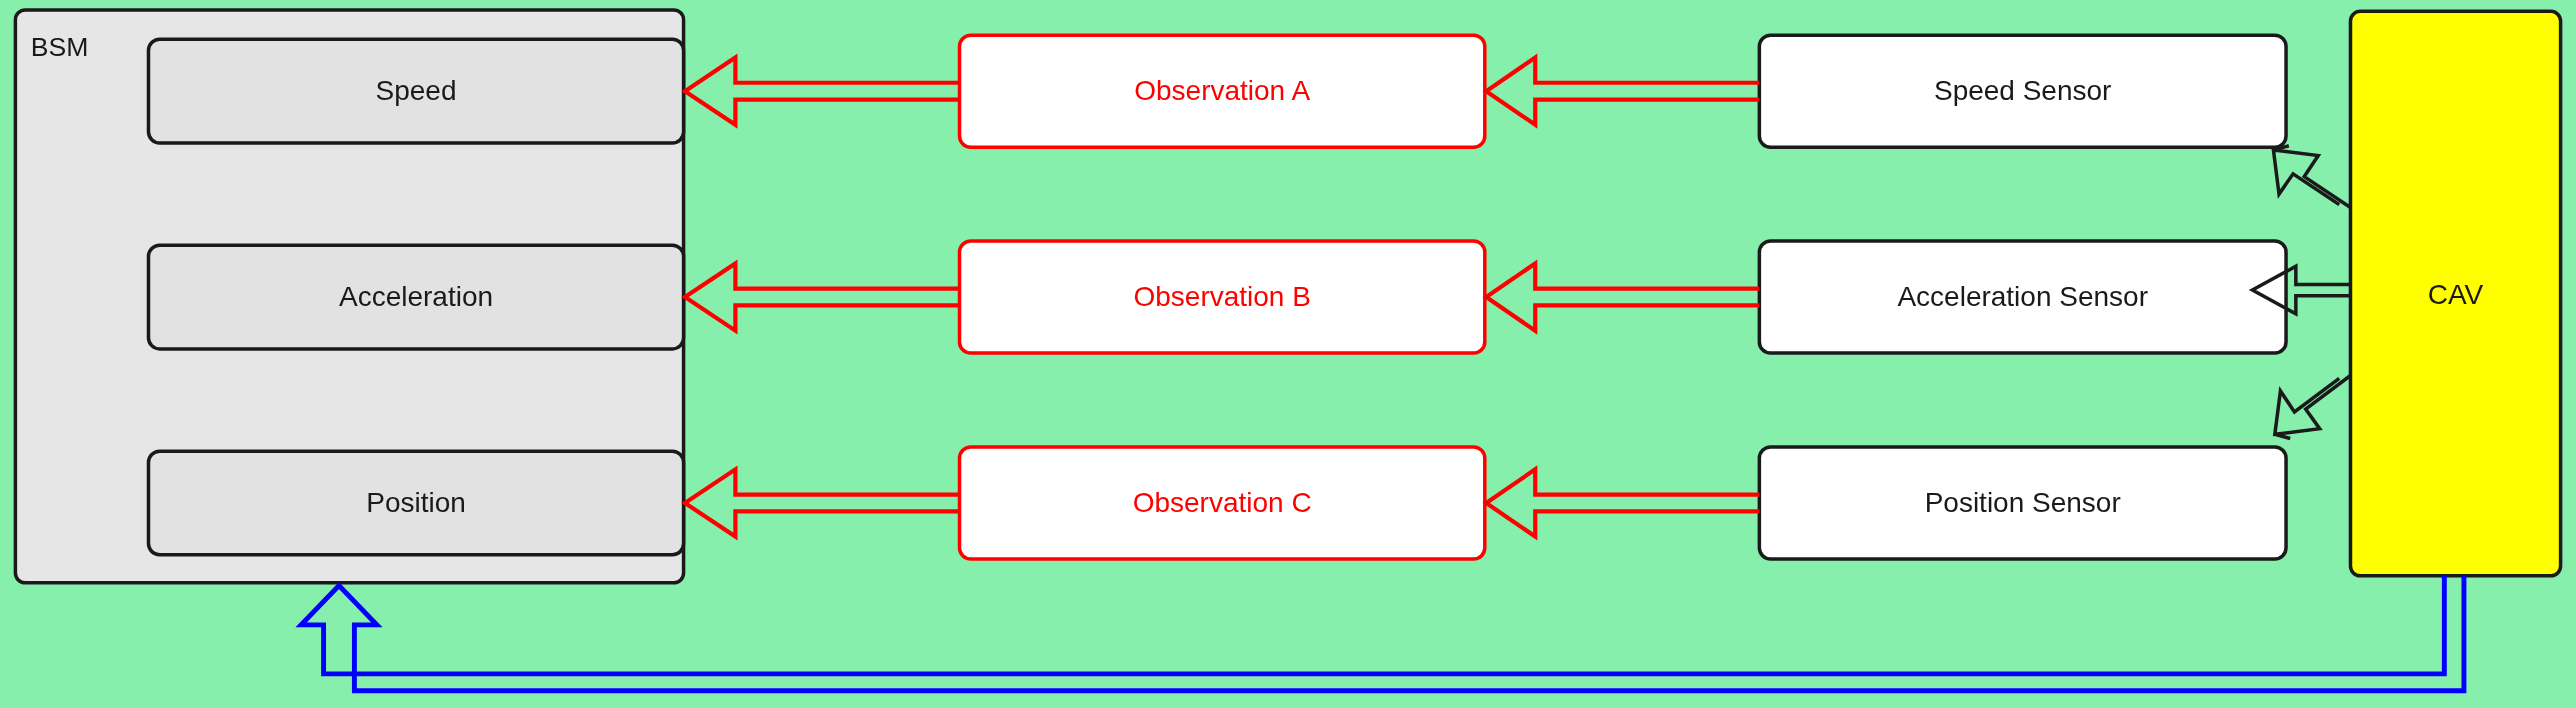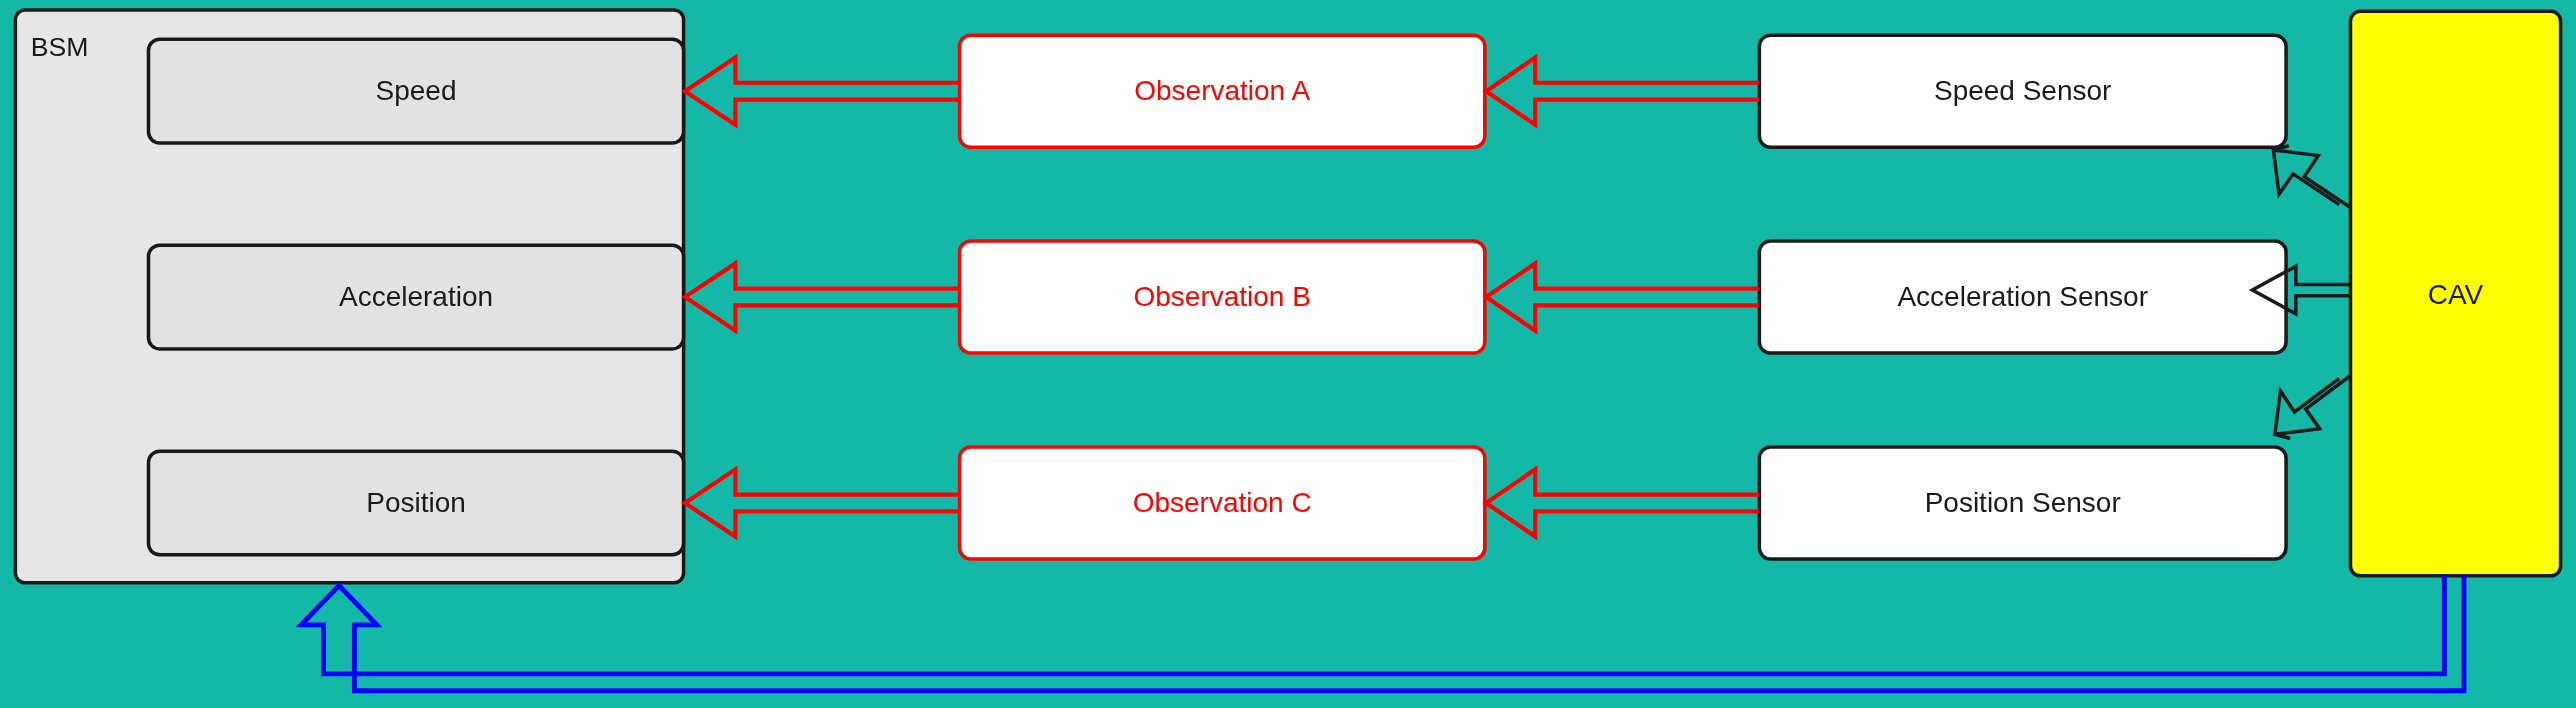--- a/index.html
+++ b/index.html
@@ -7,21 +7,21 @@
     padding: 0;
     background: #ffffff;
   }
   body {
     font-family: "Liberation Sans", sans-serif;
   }
   #stage {
     position: relative;
     width: 2576px;
     height: 709px;
-    background: #14b8a6;
+    background: #86efac;
     overflow: hidden;
   }
   #diagram-svg {
     position: absolute;
     left: 0;
     top: 0;
     width: 2576px;
     height: 709px;
   }
   .node-label {

